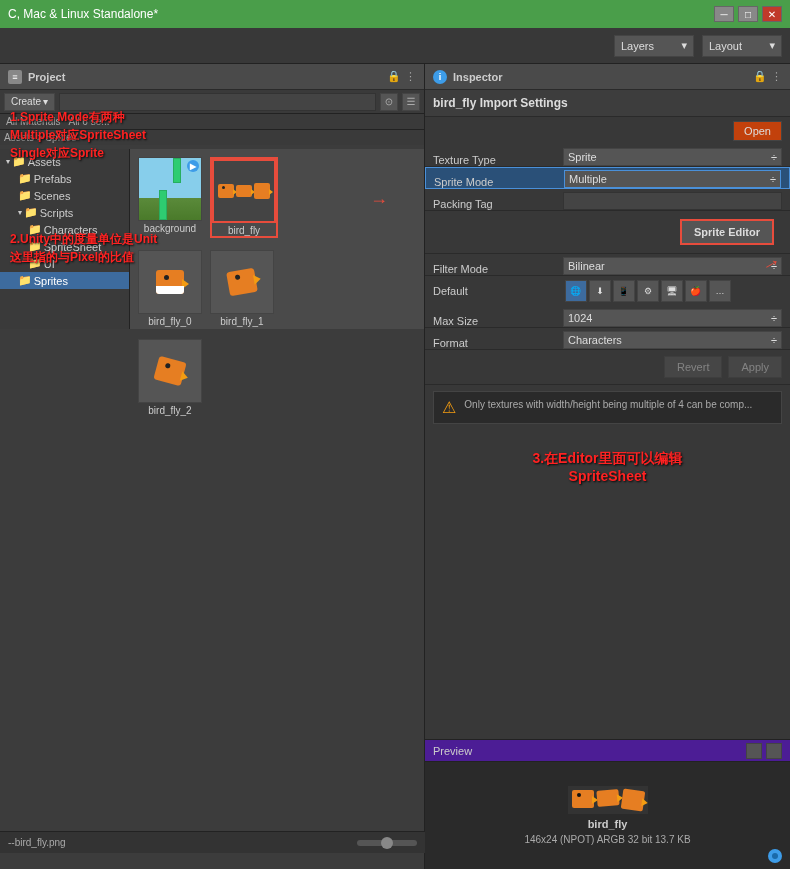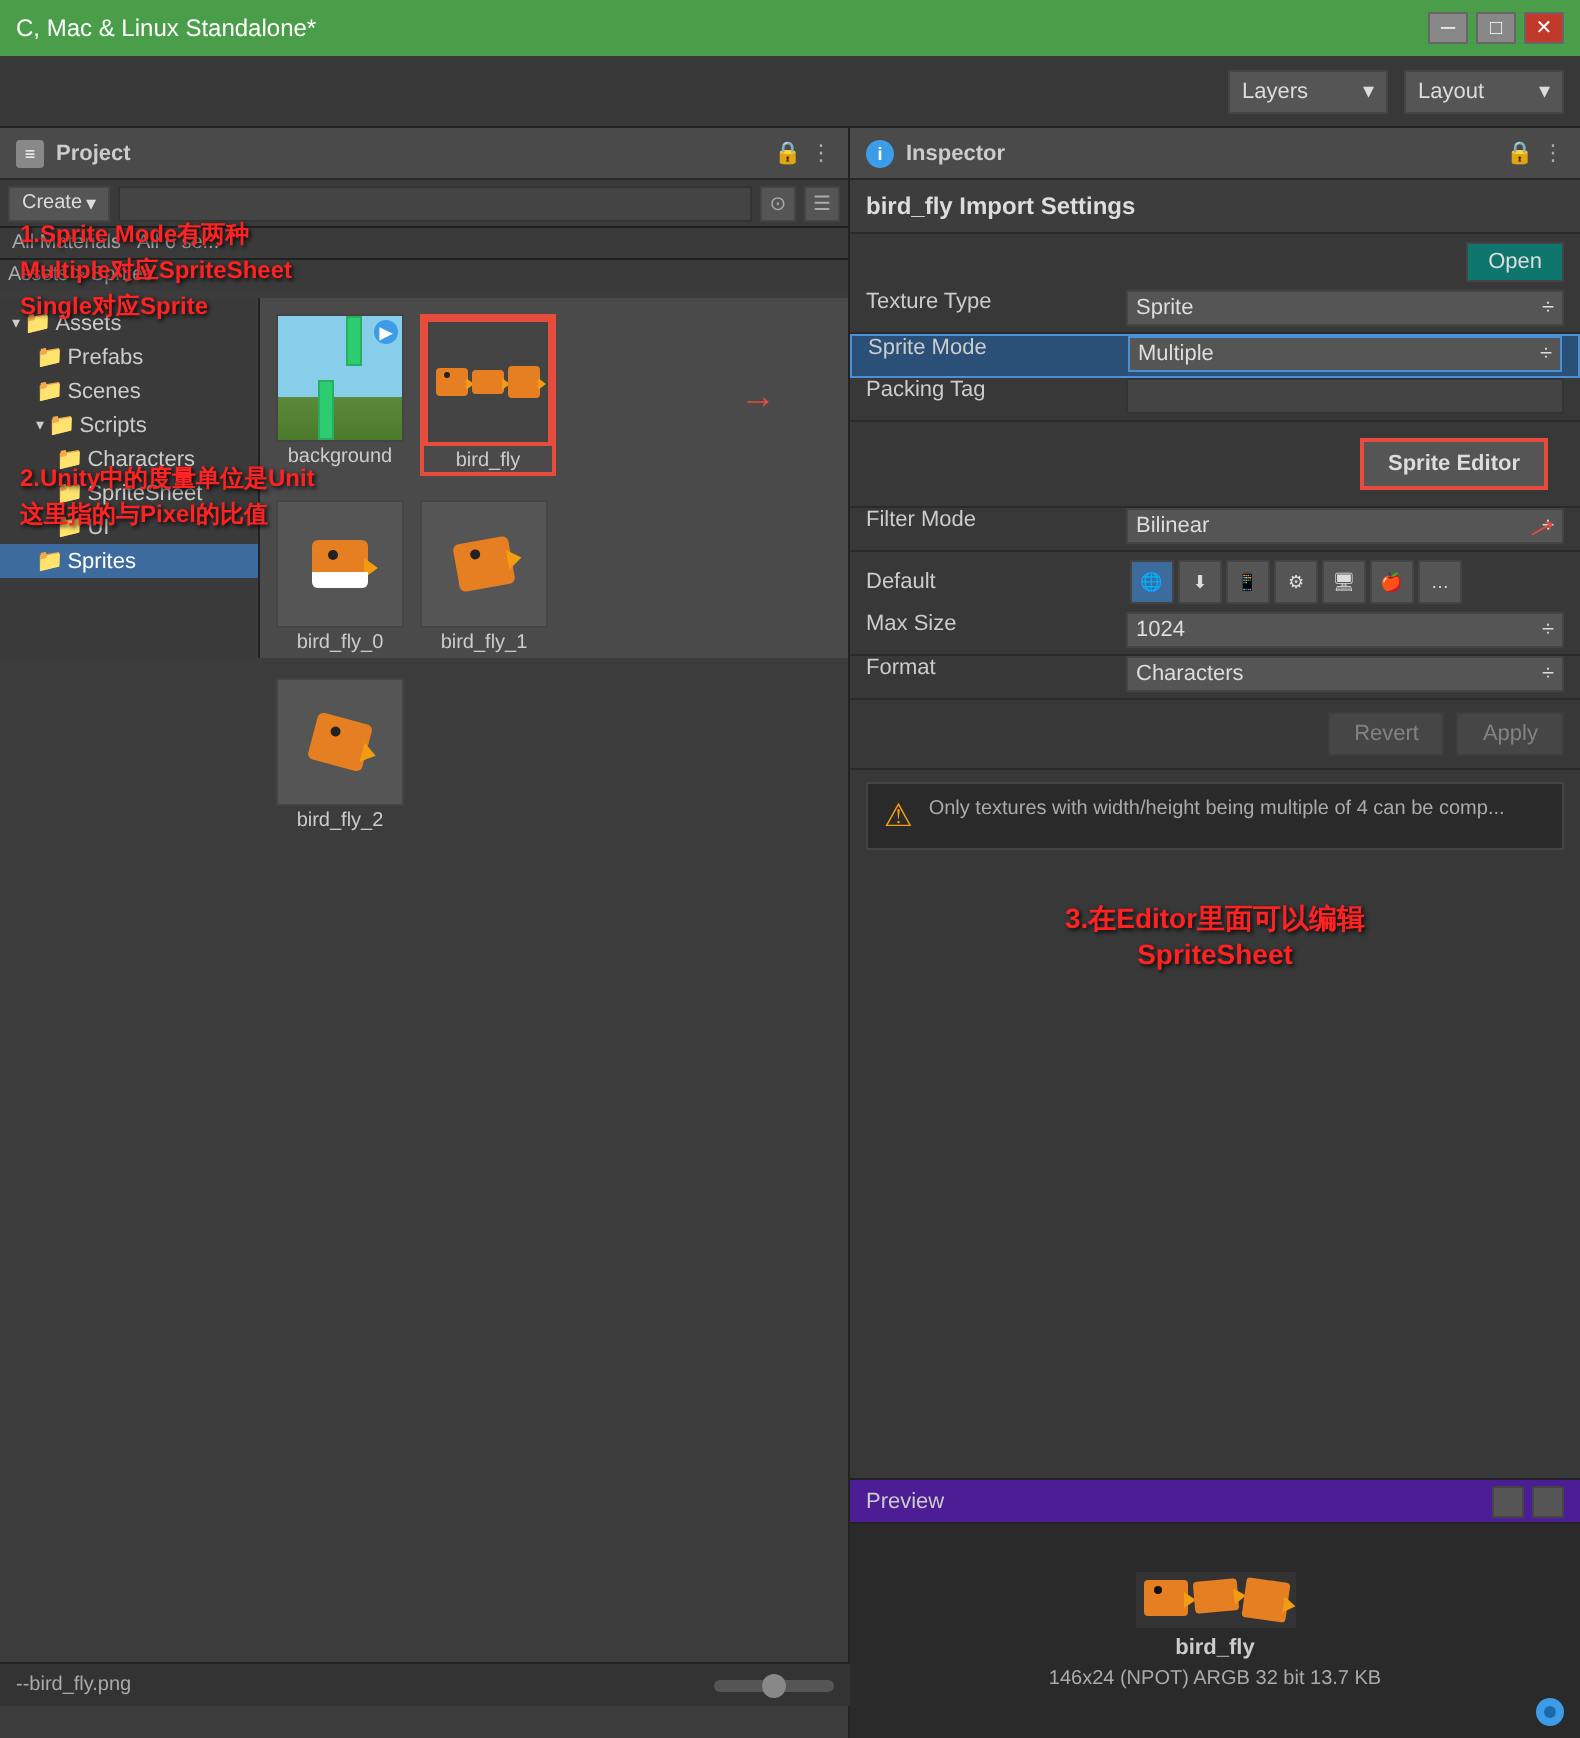--- a/index.html
+++ b/index.html
@@ -236,37 +236,37 @@
       height: 26px;
       background: #4a4a4a;
       display: flex;
       align-items: center;
       padding: 0 8px;
       gap: 6px;
       border-bottom: 1px solid #2a2a2a;
     }
     .open-btn {
       height: 20px;
-      background: #0f766e;
+      background: #c2410c;
       border: 1px solid #444;
       color: #ddd;
       font-size: 11px;
       padding: 0 10px;
       cursor: pointer;
     }
 
     .inspector-content {
       flex: 1;
       padding: 0;
       overflow-y: auto;
     }
 
     .inspector-row {
       display: flex;
-      align-items: flex-start;
+      align-items: flex-end;
       height: 22px;
       border-bottom: 1px solid #2a2a2a;
       padding: 0 8px;
     }
     .inspector-row.highlighted {
       background: #2a5078;
       border: 1px solid #4a90d9;
     }
     .inspector-label {
       color: #ccc;

